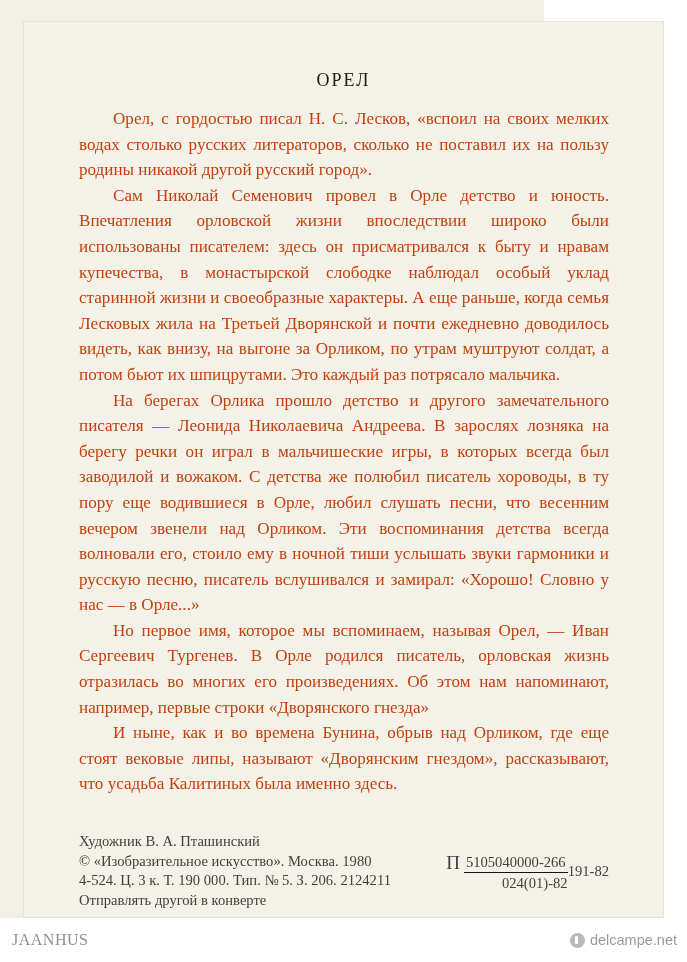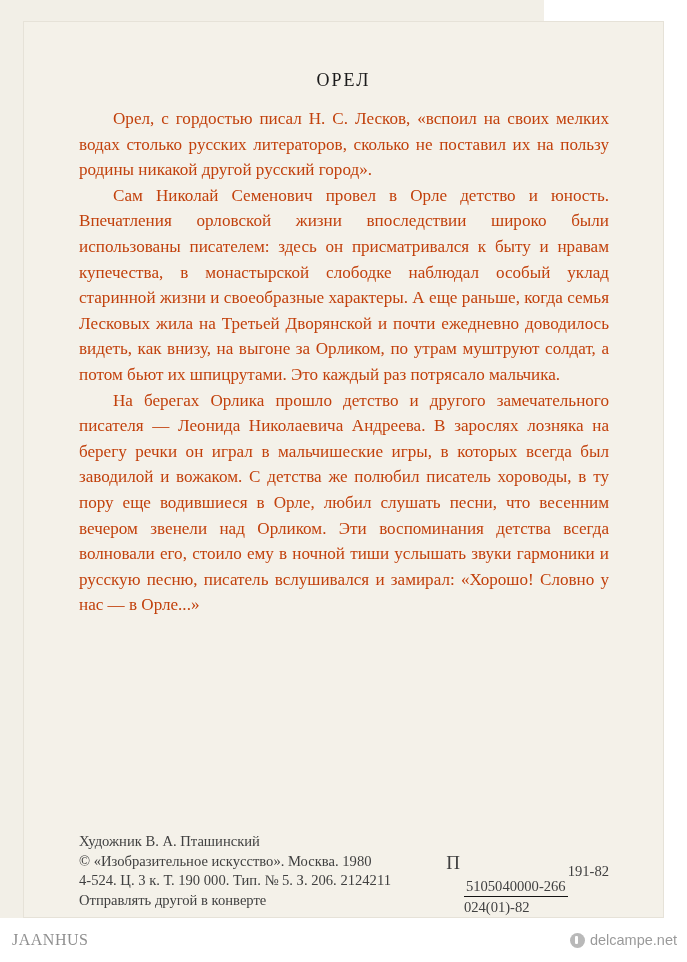--- a/index.html
+++ b/index.html
@@ -87,22 +87,21 @@
   }
   .code-p {
     font-size: 19px;
     line-height: 18px;
     margin-right: 4px;
     position: relative;
     top: 1px;
   }
   .code-frac {
     display: inline-block;
-    text-align: left;
-    margin-top: 24px;
+    text-align: right;
   }
   .code-frac .num {
     border-bottom: 1.2px solid #141414;
     padding: 0 2px 1px 2px;
     display: block;
   }
   .code-frac .den {
     display: block;
     padding-top: 1px;
   }
@@ -185,20 +184,22 @@
   <div class="wm-text">Jaanhus</div>
 
   <div class="card">
     <div class="card-inner">
       <div class="title">ОРЕЛ</div>
 
       <div class="body-text">
         <p>Орел, с гордостью писал Н. С. Лесков, «вспоил на своих мелких водах столько русских литераторов, сколько не поставил их на пользу родины никакой другой русский город».</p>
         <p>Сам Николай Семенович провел в Орле детство и юность. Впечатления орловской жизни впоследствии широко были использованы писателем: здесь он присматривался к быту и нравам купечества, в монастырской слободке наблюдал особый уклад старинной жизни и своеобразные характеры. А еще раньше, когда семья Лесковых жила на Третьей Дворянской и почти ежедневно доводилось видеть, как внизу, на выгоне за Орликом, по утрам муштруют солдат, а потом бьют их шпицрутами. Это каждый раз потрясало мальчика.</p>
         <p>На берегах Орлика прошло детство и другого замечательного писателя — Леонида Николаевича Андреева. В зарослях лозняка на берегу речки он играл в мальчишеские игры, в которых всегда был заводилой и вожаком. С детства же полюбил писатель хороводы, в ту пору еще водившиеся в Орле, любил слушать песни, что весенним вечером звенели над Орликом. Эти воспоминания детства всегда волновали его, стоило ему в ночной тиши услышать звуки гармоники и русскую песню, писатель вслушивался и замирал: «Хорошо! Словно у нас — в Орле...»</p>
+        <p>Но первое имя, которое мы вспоминаем, называя Орел, — Иван Сергеевич Тургенев. В Орле родился писатель, орловская жизнь отразилась во многих его произведениях. Об этом нам напоминают, например, первые строки «Дворянского гнезда»</p>
+        <p>И ныне, как и во времена Бунина, обрыв над Орликом, где еще стоят вековые липы, называют «Дворянским гнездом», рассказывают, что усадьба Калитиных была именно здесь.</p>
       </div>
 
       <div class="colophon">
         <div class="colophon-rel">
           <div class="line">Художник В. А. Пташинский</div>
           <div class="line">© «Изобразительное искусство». Москва. 1980</div>
           <div class="line">4-524. Ц. 3 к. Т. 190 000. Тип. № 5. З. 206. 2124211</div>
           <div class="line">Отправлять другой в конверте</div>
 
           <div class="code-block">

